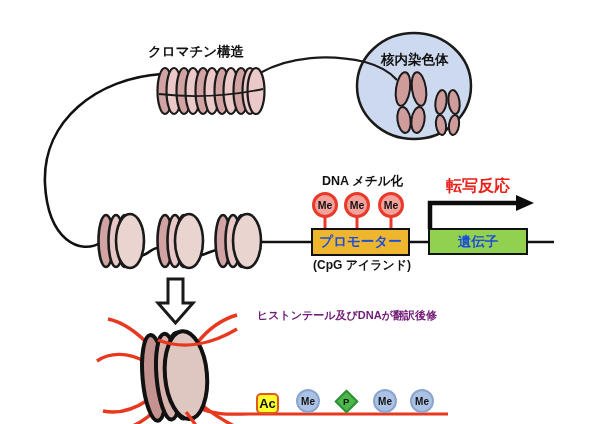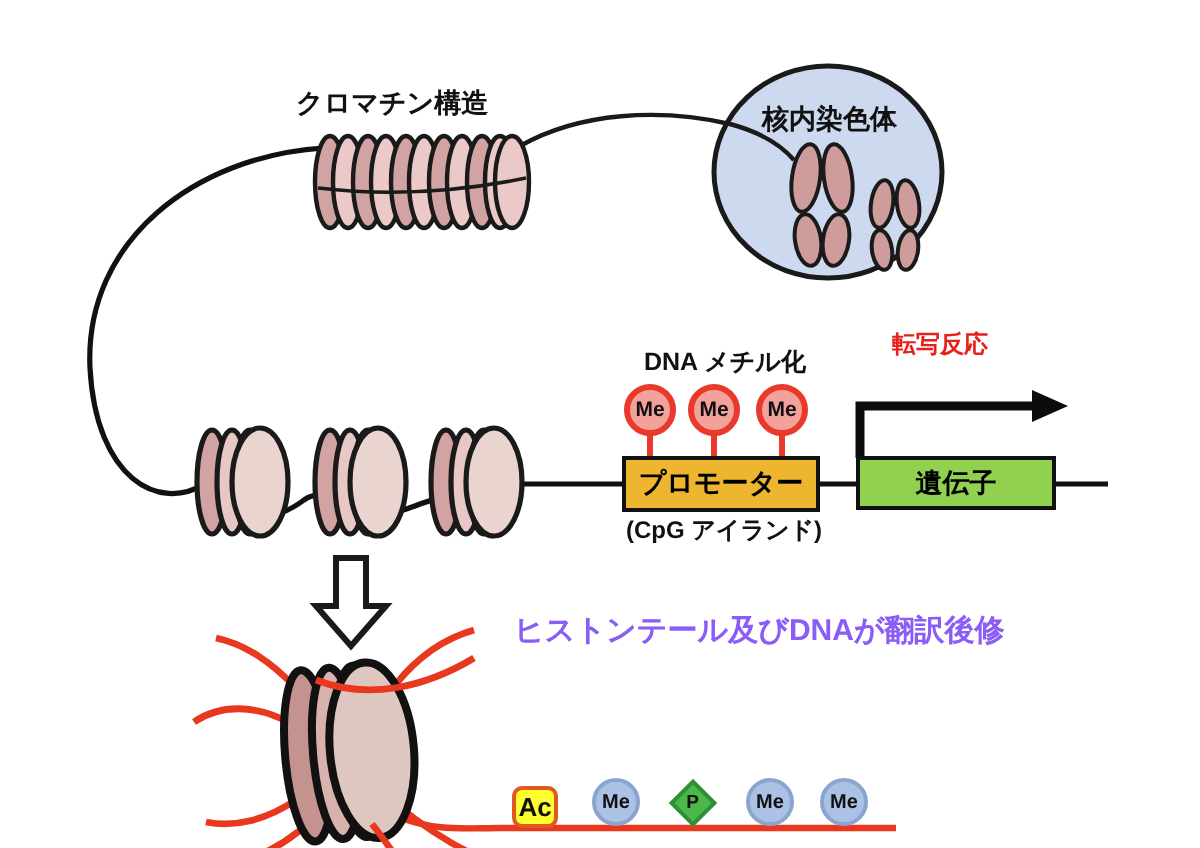--- a/index.html
+++ b/index.html
@@ -8,36 +8,36 @@
     font-family:"Liberation Sans","DejaVu Sans",sans-serif;
     overflow:hidden;
     margin-top:16px;
   }
   #shapes{position:absolute;left:0;top:0;width:600px;height:424px;}
   .abs{position:absolute;}
   .lbl{font-weight:bold;color:#111;white-space:nowrap;}
   .lbl-chromatin{left:148px;top:27px;font-size:13.5px;}
   .lbl-nucleus{left:381px;top:35px;font-size:13.5px;}
   .lbl-methyl{left:322px;top:157px;font-size:12.5px;}
-  .lbl-transcription{left:446px;top:148px;font-size:12px;color:#e8201a;text-align:right;}
+  .lbl-transcription{left:446px;top:160px;font-size:16px;color:#e8201a;text-align:right;}
   .me-top{
     left:0;top:176px;width:26px;height:26px;border-radius:50%;
     background:#f2a29b;border:3px solid #e8392a;box-sizing:border-box;
     display:flex;align-items:center;justify-content:center;
     font-size:10.5px;font-weight:bold;color:#111;
   }
   .me-top.m1{left:312px;} .me-top.m2{left:344px;} .me-top.m3{left:378px;}
   .box{
     box-sizing:border-box;border:2.5px solid #111;display:flex;
-    align-items:center;justify-content:center;font-weight:bold;color:#000000;
+    align-items:center;justify-content:center;font-weight:bold;color:#1d4ed8;
   }
   .promoter-box{left:311px;top:212px;width:99px;height:28px;background:#edb62e;font-size:13.5px;}
   .gene-box{left:428px;top:212px;width:100px;height:27px;background:#92d050;font-size:13.5px;}
   .lbl-cpg{left:292px;top:241px;width:140px;text-align:center;font-size:12px;}
-  .desc{left:257px;top:291px;font-size:15px;font-weight:bold;color:#8b5cf6;line-height:17px;white-space:nowrap;}
+  .desc{left:257px;top:291px;font-size:11px;font-weight:bold;color:#701a75;line-height:17px;white-space:nowrap;}
   .marker{
     box-sizing:border-box;display:flex;align-items:center;justify-content:center;
     font-weight:bold;color:#111;
   }
   .ac-box{left:256px;top:377px;width:23px;height:21px;background:#ffff2e;
     border:2.5px solid #e0591e;border-radius:5px;font-size:13px;}
   .me-bot{width:24px;height:24px;border-radius:50%;background:#abc2e5;
     border:2px solid #8aa5cf;top:373px;font-size:10px;}
   .me-bot.b1{left:296px;} .me-bot.b2{left:373px;} .me-bot.b3{left:410px;}
   .p-diamond{left:338px;top:377px;width:17px;height:17px;background:#4cb84a;

